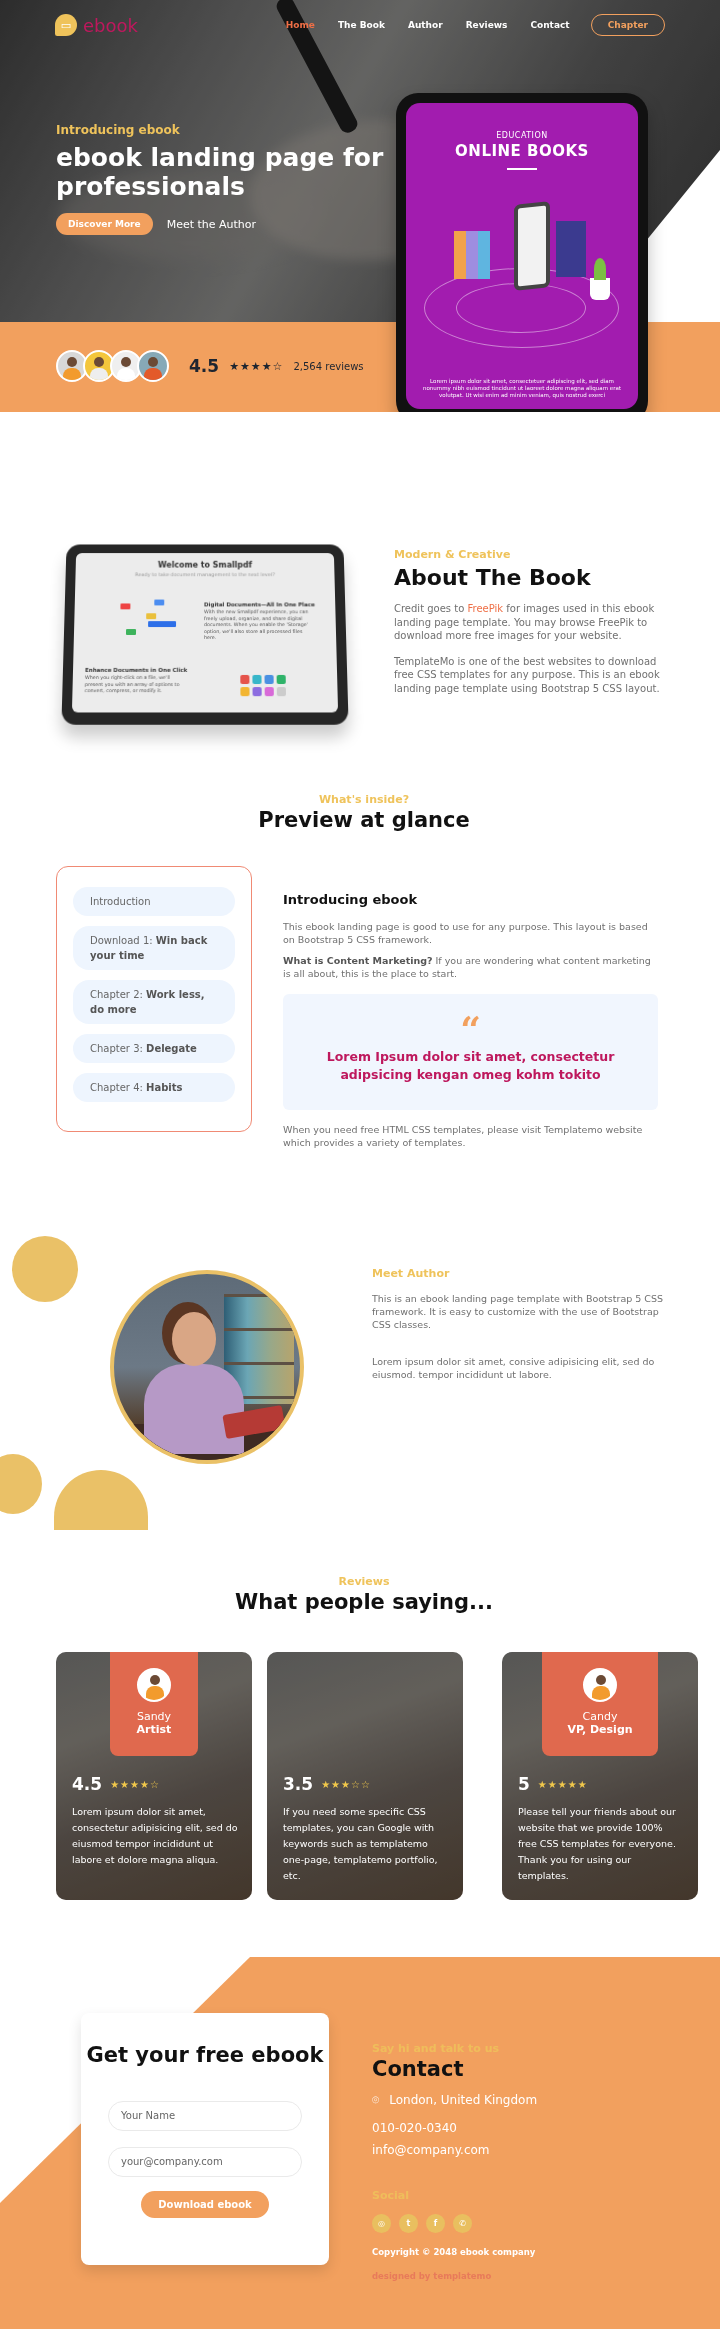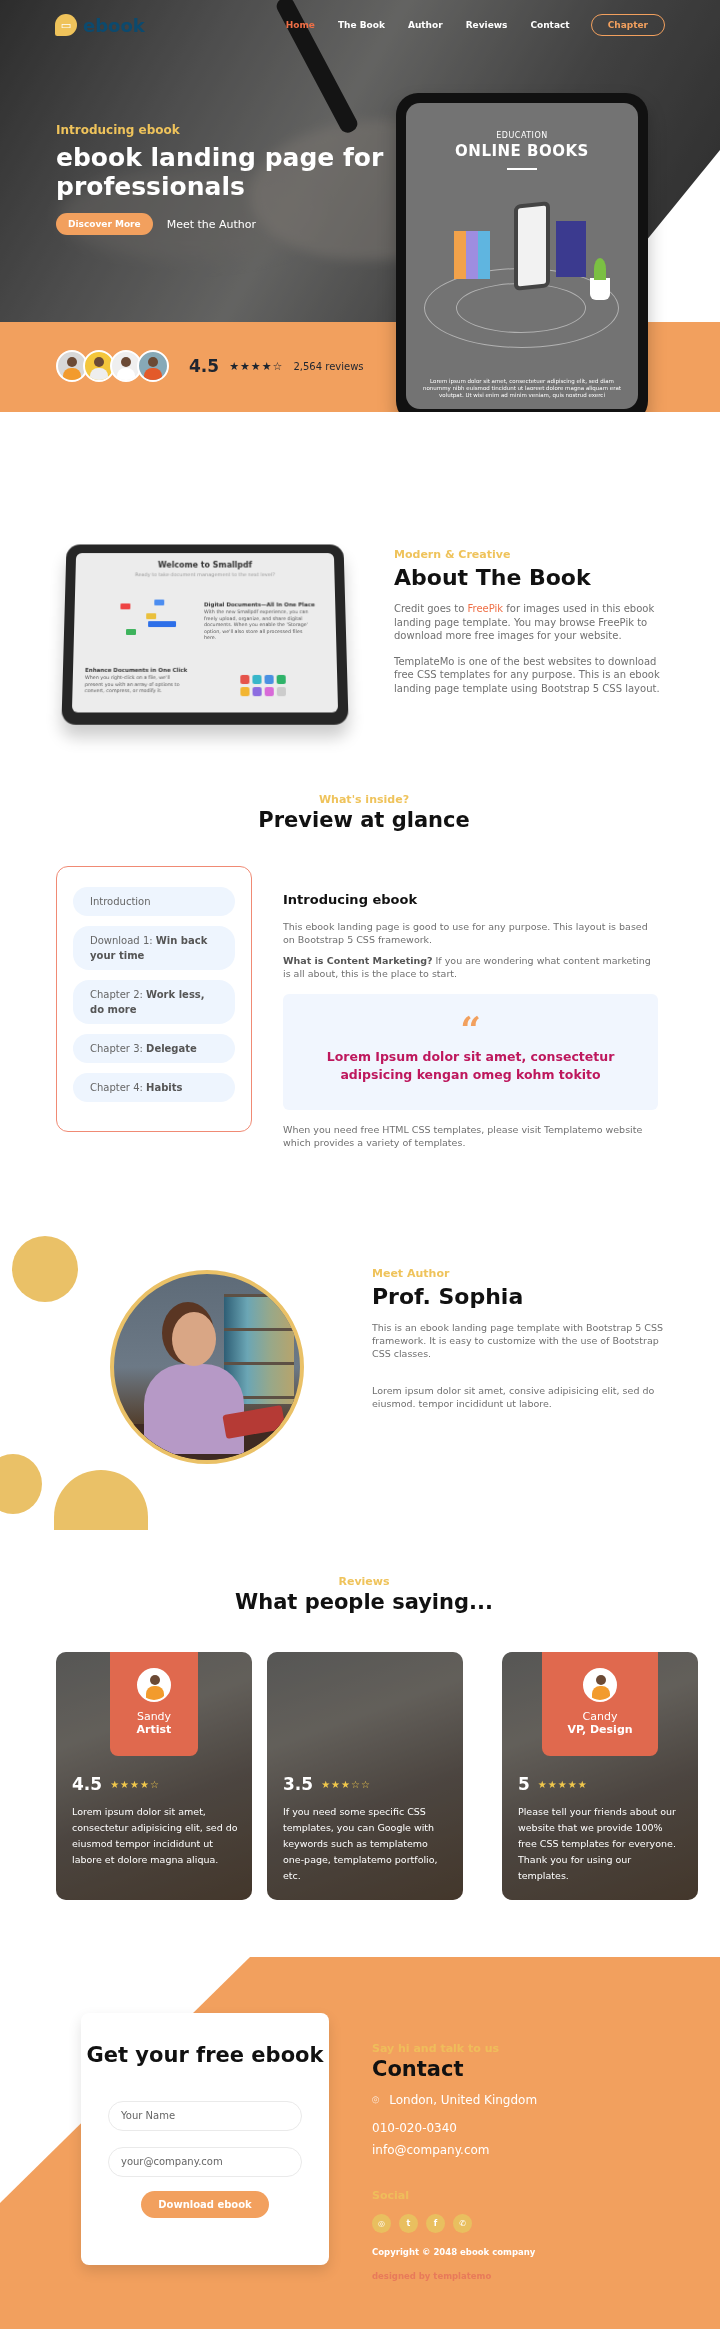--- a/index.html
+++ b/index.html
@@ -13,21 +13,21 @@
   .hero-photo .blur1 { position:absolute; left: 250px; top: 120px; width: 250px; height: 140px; border-radius: 60% 40% 50% 50%; background: #a7a19a; opacity: .55; filter: blur(6px); }
   .hero-photo .blur2 { position:absolute; left: 60px; top: 170px; width: 260px; height: 90px; border-radius: 50%; background: #8d8a86; opacity: .5; filter: blur(8px); }
   .hero-photo .pen { position:absolute; left: 308px; top: -10px; width: 18px; height: 150px; background: #1d1d1d; transform: rotate(-28deg); border-radius: 8px; }
   .hero-photo .overlay { position:absolute; inset:0; background: rgba(0,0,0,.28); }
   .hero-orange { position: absolute; left: 0; top: 322px; width: 720px; height: 90px; background: #f2a05e; }
   .hero-white-corner { position: absolute; right: 0; top: 150px; width: 0; height: 0; border-bottom: 172px solid #fff; border-left: 140px solid transparent; }
 
   .nav { position: absolute; left: 0; top: 0; width: 720px; height: 50px; display: flex; align-items: center; padding: 0 55px; z-index: 5; }
   .brand { display: flex; align-items: center; gap: 6px; }
   .brand-icon { width: 22px; height: 22px; border-radius: 50% 50% 50% 10%; background: #efc35b; display: flex; align-items: center; justify-content: center; color: #fff; font-size: 11px; }
-  .brand-text { color: #0c4a6e; font-weight: bold; font-size: 18px; }
+  .brand-text { color: #be185d; font-weight: normal; font-size: 18px; }
   .nav-links { display: flex; gap: 23px; margin-left: auto; margin-right: 21px; align-items: flex-end; }
   .nav-links span { color: #fff; font-size: 9px; font-weight: bold; }
   .nav-links span.active { color: #ef6f46; }
   .btn-outline { border: 1.5px solid #f2a05e; color: #f2a05e; font-size: 9px; font-weight: bold; padding: 5px 16px; border-radius: 20px; }
 
   .hero-text { position: absolute; left: 56px; top: 123px; z-index: 4; }
   .hero-kicker { color: #efc35b; font-weight: bold; font-size: 12px; }
   .hero-title { color: #fff; font-weight: bold; font-size: 25px; line-height: 29px; margin-top: 6px; width: 330px; }
   .hero-cta { display: flex; align-items: center; gap: 14px; margin-top: 12px; }
   .btn-fill { background: #f2a05e; color: #fff; font-size: 9px; font-weight: bold; padding: 6px 12px; border-radius: 14px; }
@@ -40,21 +40,21 @@
   .av1 { background: #d8d8d8; } .av1::before { background: #f29b2d; }
   .av2 { background: #f4c63c; } .av2::before { background: #eee; }
   .av3 { background: #efefef; } .av3::before { background: #fff; }
   .av4 { background: #87a9b7; } .av4::before { background: #e35a2a; }
   .rating { position: absolute; left: 189px; top: 356px; display: flex; align-items: center; gap: 10px; z-index: 4; }
   .rating-num { font-size: 17px; font-weight: bold; color: #1e2530; }
   .stars { font-size: 11px; color: #1e2530; letter-spacing: 1px; }
   .rating-count { font-size: 10px; color: #1e2530; }
 
   .tablet { position: absolute; left: 396px; top: 93px; width: 252px; height: 330px; background: #111; border-radius: 22px; box-shadow: 0 10px 18px rgba(0,0,0,.25); z-index: 3; }
-  .tablet-screen { position: absolute; left: 10px; top: 10px; right: 10px; bottom: 14px; background: #737373; border-radius: 14px; text-align: center; color: #fff; overflow: hidden; }
+  .tablet-screen { position: absolute; left: 10px; top: 10px; right: 10px; bottom: 14px; background: #a21caf; border-radius: 14px; text-align: center; color: #fff; overflow: hidden; }
   .ts-sub { font-size: 8px; margin-top: 28px; letter-spacing: .5px; }
   .ts-title { font-size: 15px; font-weight: bold; margin-top: 2px; letter-spacing: .5px; }
   .ts-line { width: 30px; height: 2px; background: #fff; margin: 8px auto 0; }
   .ts-orbit { position: absolute; left: 18px; top: 165px; width: 195px; height: 80px; border: 1.5px solid rgba(255,255,255,.45); border-radius: 50%; }
   .ts-orbit2 { position: absolute; left: 50px; top: 180px; width: 130px; height: 50px; border: 1.5px solid rgba(255,255,255,.45); border-radius: 50%; }
   .ts-phone { position: absolute; left: 108px; top: 100px; width: 36px; height: 86px; background: #f2f2f2; border: 4px solid #444; border-radius: 6px; transform: skewY(-6deg); }
   .ts-server { position: absolute; left: 150px; top: 118px; width: 30px; height: 56px; background: #3b3a8f; }
   .ts-books { position: absolute; left: 48px; top: 128px; width: 36px; height: 48px; background: linear-gradient(90deg,#f2a24a 0 33%,#9e8de0 33% 66%,#5fb5e0 66%); }
   .ts-plant { position: absolute; left: 184px; top: 175px; width: 20px; height: 22px; background: #fff; border-radius: 0 0 6px 6px; }
   .ts-plant::before { content:""; position:absolute; left: 4px; top: -20px; width: 12px; height: 22px; background: #7bc043; border-radius: 50% 50% 0 0; }
@@ -254,21 +254,20 @@
 <div class="blob" style="left:54px;top:1470px;width:94px;height:94px;border-radius:50% 50% 0 0;clip-path: inset(0 0 34px 0);"></div>
 <div class="author-photo">
   <div class="shelf"></div>
     <div class="desk"></div>
     <div class="body"></div>
     <div class="head"></div>
     <div class="typewriter"></div>
 </div>
 <div class="author-text">
   <div class="kicker">Meet Author</div>
-  <h2 class="h2">Prof. Sophia</h2>
   <p class="p">This is an ebook landing page template with Bootstrap 5 CSS framework. It is easy to customize with the use of Bootstrap CSS classes.</p>
   <p class="p" style="margin-top:24px;">Lorem ipsum dolor sit amet, consive adipisicing elit, sed do eiusmod. tempor incididunt ut labore.</p>
 </div>
 
 <div class="center-head" style="top:1575px;">
   <div class="kicker">Reviews</div>
   <h2 class="h2" style="font-size:21px;margin-top:2px;">What people saying...</h2>
 </div>
 
 <div class="review" style="left:56px;">

